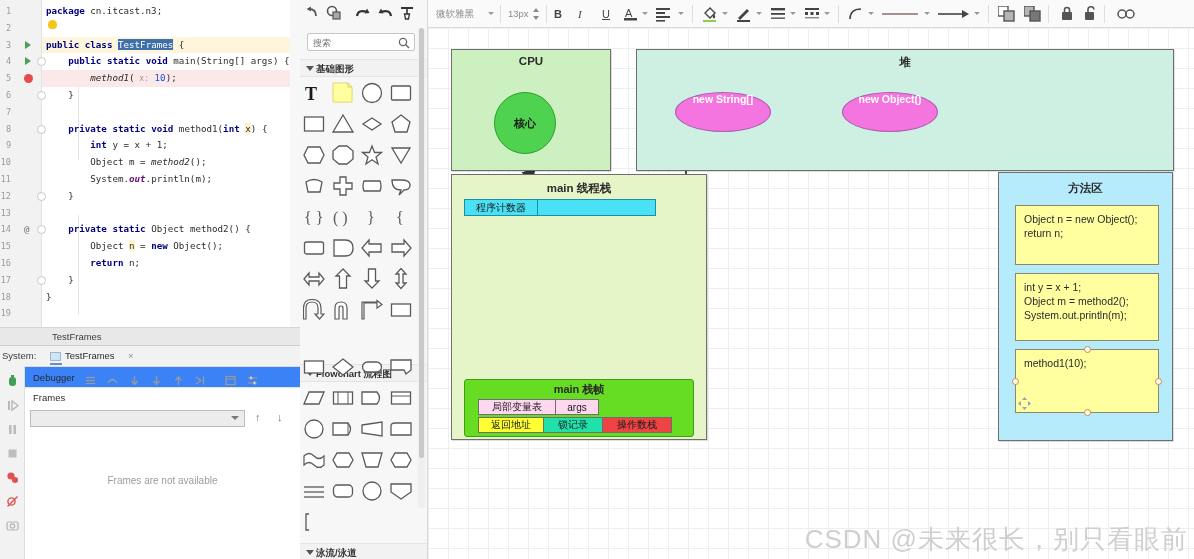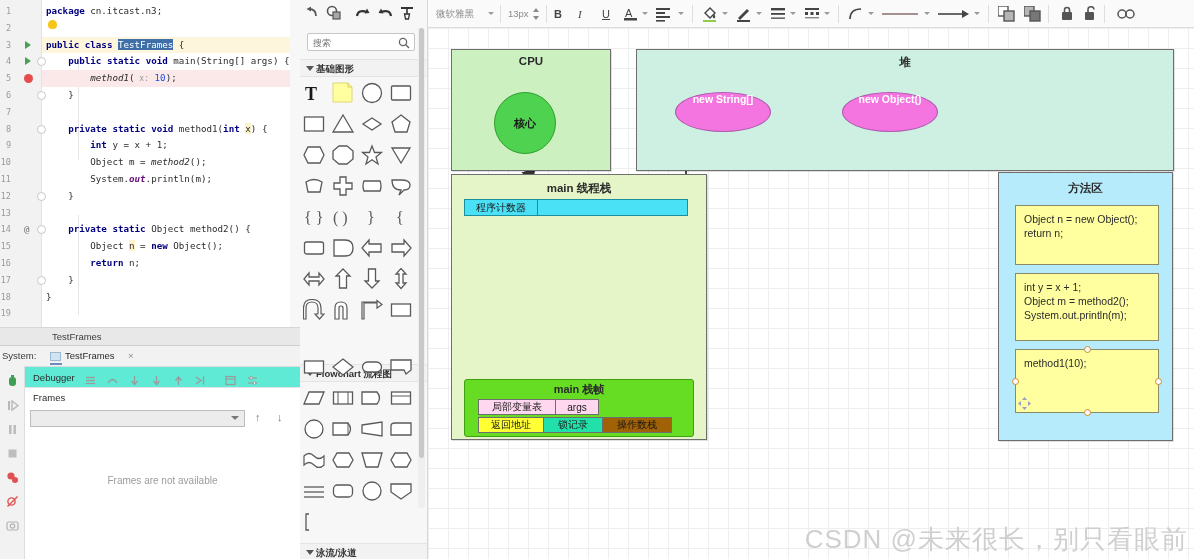--- a/index.html
+++ b/index.html
@@ -45,21 +45,21 @@
   .debuglbl { position: absolute; left: 2px; top: 4px; font-size: 9.5px; color: #3c3c3c; }
   .debugtab { position: absolute; left: 50px; top: 2px; height: 17px; border-bottom: 2px solid #6b8dc0; padding: 0 6px; }
   .debugtab .ico { position: absolute; left: 0; top: 4px; width: 11px; height: 9px; background: #cfe3f2; border: 1px solid #9ab8cf; }
   .debugtab .nm { position: absolute; left: 15px; top: 2px; font-size: 9.5px; color: #2b2b2b; }
   .debugtab .cl { position: absolute; left: 78px; top: 2px; font-size: 9.5px; color: #8b8b8b; }
 
   .dbar { position: absolute; left: 0; top: 366px; width: 25px; height: 193px; background: #f2f2f2; border-right: 1px solid #dedede; }
   .dbtn { position: absolute; left: 6px; width: 13px; height: 13px; }
 
   .dpanel { position: absolute; left: 25px; top: 366px; width: 275px; height: 193px; background: #ffffff; border-top: 1px solid #dcdcdc; }
-  .dtoolbar { position: absolute; left: 0; top: 0; width: 275px; height: 21px; background: #5eead4; border-bottom: 1px solid #e4e4e4; }
+  .dtoolbar { position: absolute; left: 0; top: 0; width: 275px; height: 21px; background: #3b82f6; border-bottom: 1px solid #e4e4e4; }
   .dtoolbar .lbl { position: absolute; left: 8px; top: 5px; font-size: 9.5px; color: #2b2b2b; }
   .dtoolbar .ti { position: absolute; top: 5px; width: 11px; height: 11px; }
   .framestab { position: absolute; left: 0; top: 21px; width: 275px; height: 20px; background: #fff; }
   .framestab .lbl { position: absolute; left: 8px; top: 4px; font-size: 9.5px; color: #2b2b2b; }
   .framesel { position: absolute; left: 5px; top: 43px; width: 215px; height: 17px; background: #ececec; border: 1px solid #bdbdbd; }
   .framesel .cv { position: absolute; right: 5px; top: 5px; width: 0; height: 0; border-left: 4px solid transparent; border-right: 4px solid transparent; border-top: 4px solid #777; }
   .arrbtn { position: absolute; top: 44px; font-size: 11px; color: #777; }
   .noframes { position: absolute; left: 0; top: 108px; width: 275px; text-align: center; font-size: 10px; color: #9c9c9c; }
 
   
@@ -779,41 +779,41 @@
       <div class="ellipse" style="left:38px; top:42px; width:96px; height:40px; background:#f575e0;">
         <span>new String[]</span>
       </div>
       <div class="ellipse" style="left:205px; top:42px; width:96px; height:40px; background:#f575e0;">
         <span>new Object()</span>
       </div>
     </div>
 
     <div class="box" id="stack-box" style="left:23px; top:146px; width:256px; height:266px; background:#e6f5c8;">
       <div class="boxtitle" style="top:6px;">main 线程栈</div>
-      <div style="position:absolute; left:12px; top:24px; width:224px; height:17px; background:#4ae0f5; border:1px solid #1a8fa0;">
+      <div style="position:absolute; left:12px; top:24px; width:192px; height:17px; background:#4ae0f5; border:1px solid #1a8fa0;">
         <div class="cellbox" style="left:-1px; top:-1px; width:74px; height:17px; background:#4ae0f5; border:1px solid #1a8fa0;">
           <span>程序计数器</span>
         </div>
       </div>
 
       <div style="position:absolute; left:12px; top:204px; width:230px; height:58px; background:#66dd22; border:1.5px solid #3f9e14; border-radius:3px;">
         <div class="boxtitle" style="top:2px; font-size:11px;">main 栈帧</div>
         <div class="cellbox" style="left:13px; top:19px; width:78px; height:16px; background:#ffd7ef;">
           <span>局部变量表</span>
         </div>
         <div class="cellbox" style="left:90px; top:19px; width:44px; height:16px; background:#ffd7ef;">
           <span>args</span>
         </div>
         <div class="cellbox" style="left:13px; top:37px; width:66px; height:16px; background:#ffff33;">
           <span>返回地址</span>
         </div>
         <div class="cellbox" style="left:78px; top:37px; width:60px; height:16px; background:#22e0aa;">
           <span>锁记录</span>
         </div>
-        <div class="cellbox" style="left:137px; top:37px; width:70px; height:16px; background:#a16207;font-family:Liberation Mono, monospace;">
+        <div class="cellbox" style="left:137px; top:37px; width:70px; height:16px; background:#ef4444;font-family:Liberation Mono, monospace;">
           <span>操作数栈</span>
         </div>
       </div>
     </div>
 
     <div class="box" id="method-box" style="left:570px; top:144px; width:175px; height:269px; background:#b6ebfb;">
       <div class="boxtitle" style="top:8px;">方法区</div>
       <div class="codecard" style="left:16px; top:32px; width:144px; height:60px;">
         <span style="white-space:pre-line;">Object n = new Object();
 return n;</span>

